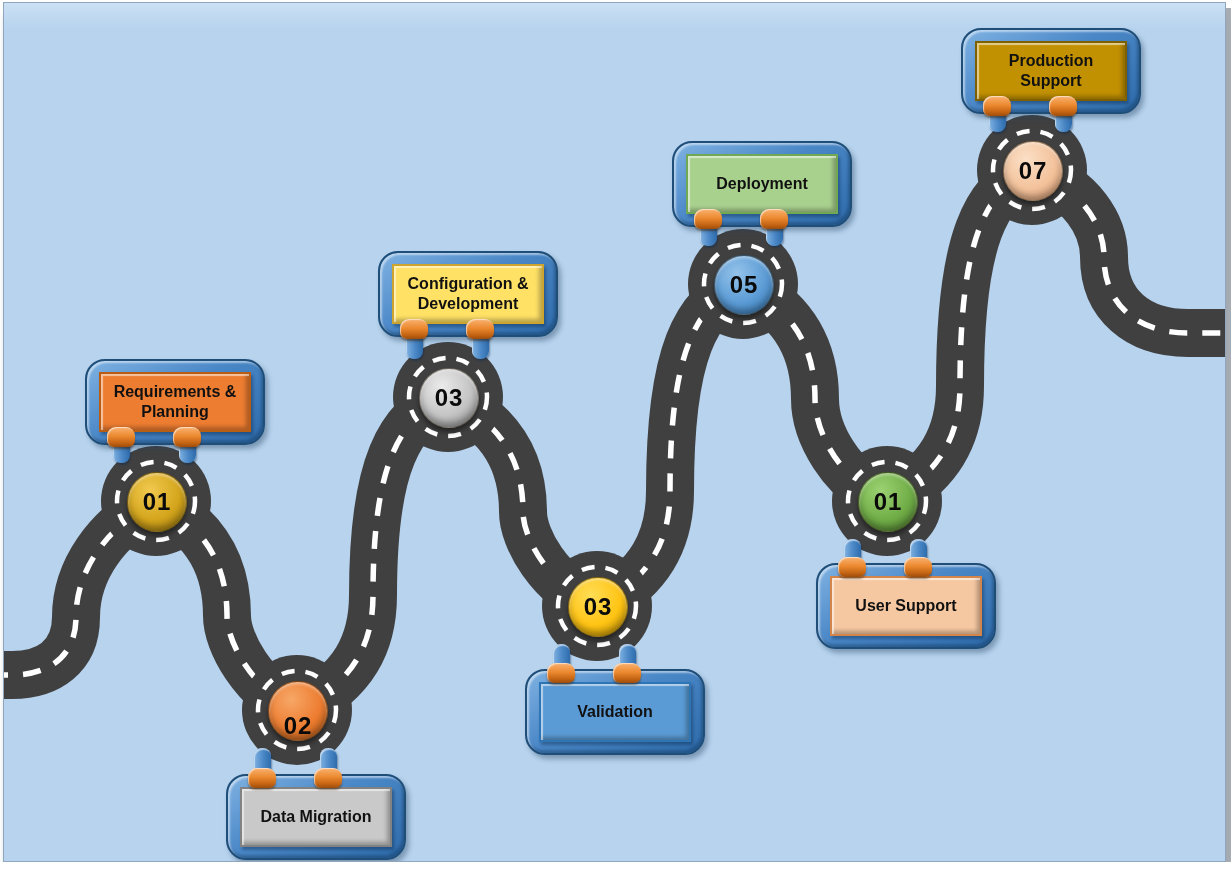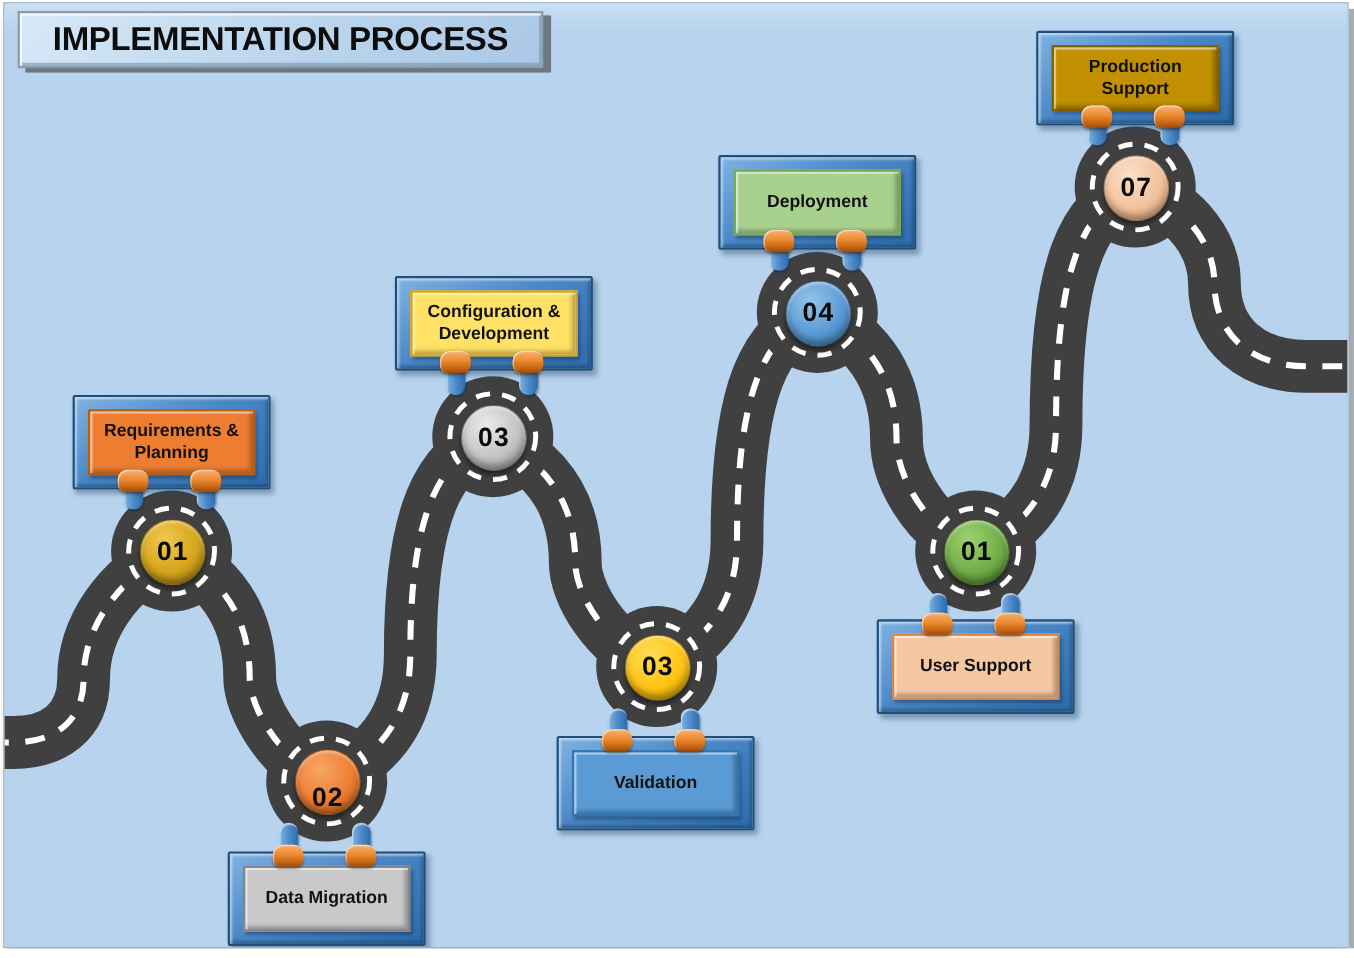--- a/index.html
+++ b/index.html
@@ -22,26 +22,27 @@
     box-shadow: 7px 4px 0 #6B7781,
                 inset 2px 2px 0 rgba(255,255,255,.8),
                 inset -2px -3px 0 rgba(118,146,174,.6);
   }
   .title-box span {
     font-weight:bold; font-size:30px; letter-spacing:-0.3px; color:#0D0D0D;
     white-space:nowrap;
   }
 
   .box {
-    position:absolute; width:176px; height:82px; border-radius:2px;
+    position:absolute; width:176px; height:82px; border-radius:20px;
     background:linear-gradient(150deg,#7FB2E2 0%, #4A87C7 45%, #2F6CAC 100%);
     border:2px solid #1F4E79;
     box-shadow: 3px 4px 5px rgba(35,65,95,.4),
                 inset 2px 2px 2px rgba(255,255,255,.5),
                 inset -2px -3px 3px rgba(10,40,70,.35);
+    margin-left: 19px;
   }
   .panel {
     position:absolute; left:12px; right:12px; top:11px; bottom:11px;
     background:var(--panel,#ccc);
     border:2px solid var(--panel-border,#888);
     display:flex; align-items:center; justify-content:center;
     text-align:center; white-space:pre-line;
     font-weight:bold; font-size:16px; line-height:1.22; color:#111;
     box-shadow: inset 2px 2px 1px rgba(255,255,255,.55),
                 inset -3px -3px 4px rgba(0,0,0,.28),
@@ -85,23 +86,20 @@
       <circle cx="593" cy="603" r="55" fill="#404040"></circle>
       <circle cx="593" cy="603" r="39" fill="none" stroke="#FFFFFF" stroke-width="4.5" stroke-dasharray="13 11"></circle>
       <circle cx="739" cy="281" r="55" fill="#404040"></circle>
       <circle cx="739" cy="281" r="39" fill="none" stroke="#FFFFFF" stroke-width="4.5" stroke-dasharray="13 11"></circle>
       <circle cx="883" cy="498" r="55" fill="#404040"></circle>
       <circle cx="883" cy="498" r="39" fill="none" stroke="#FFFFFF" stroke-width="4.5" stroke-dasharray="13 11"></circle>
       <circle cx="1028" cy="167" r="55" fill="#404040"></circle>
       <circle cx="1028" cy="167" r="39" fill="none" stroke="#FFFFFF" stroke-width="4.5" stroke-dasharray="13 11"></circle>
     </svg>
 
-  <div class="title-box">
-    <span>IMPLEMENTATION PROCESS</span>
-  </div>
 
   <div id="milestone-layer">
       <div style="--panel: #ED7D31; --panel-border: #BA5D14; --circ: #D4A51C; --circ-l: #F1C94E; --circ-d: #8A6B0B;">
       <div class="peg peg-l" style="left: 109px; top: 417px; height: 43px;"></div>
       <div class="peg peg-r" style="left: 175px; top: 417px; height: 43px;"></div>
       <div class="box" style="left: 62px; top: 356px;">
         <div class="panel">Requirements &amp;
 Planning</div>
       </div>
       <div class="clip clip-l" style="left: 103px; top: 424px;"></div>
@@ -149,21 +147,21 @@
     </div>
       <div style="--panel: #A9D18E; --panel-border: #71A854; --circ: #5B9BD5; --circ-l: #94C3EA; --circ-d: #2E6DA4;">
       <div class="peg peg-l" style="left: 696px; top: 199px; height: 44px;"></div>
       <div class="peg peg-r" style="left: 762px; top: 199px; height: 44px;"></div>
       <div class="box" style="left: 649px; top: 138px;">
         <div class="panel">Deployment</div>
       </div>
       <div class="clip clip-l" style="left: 690px; top: 206px;"></div>
       <div class="clip clip-r" style="left: 756px; top: 206px;"></div>
       <div class="button" style="left: 710px; top: 252px;">
-        <span>04</span>
+        <span>05</span>
       </div>
     </div>
       <div style="--panel: #F6C8A2; --panel-border: #D3854A; --circ: #70AD47; --circ-l: #9CD272; --circ-d: #48722C;">
       <div class="peg peg-l" style="left: 840px; top: 536px; height: 45px;"></div>
       <div class="peg peg-r" style="left: 906px; top: 536px; height: 45px;"></div>
       <div class="box" style="left: 793px; top: 560px;">
         <div class="panel">User Support</div>
       </div>
       <div class="clip clip-l" style="left: 834px; top: 554px;"></div>
       <div class="clip clip-r" style="left: 900px; top: 554px;"></div>

